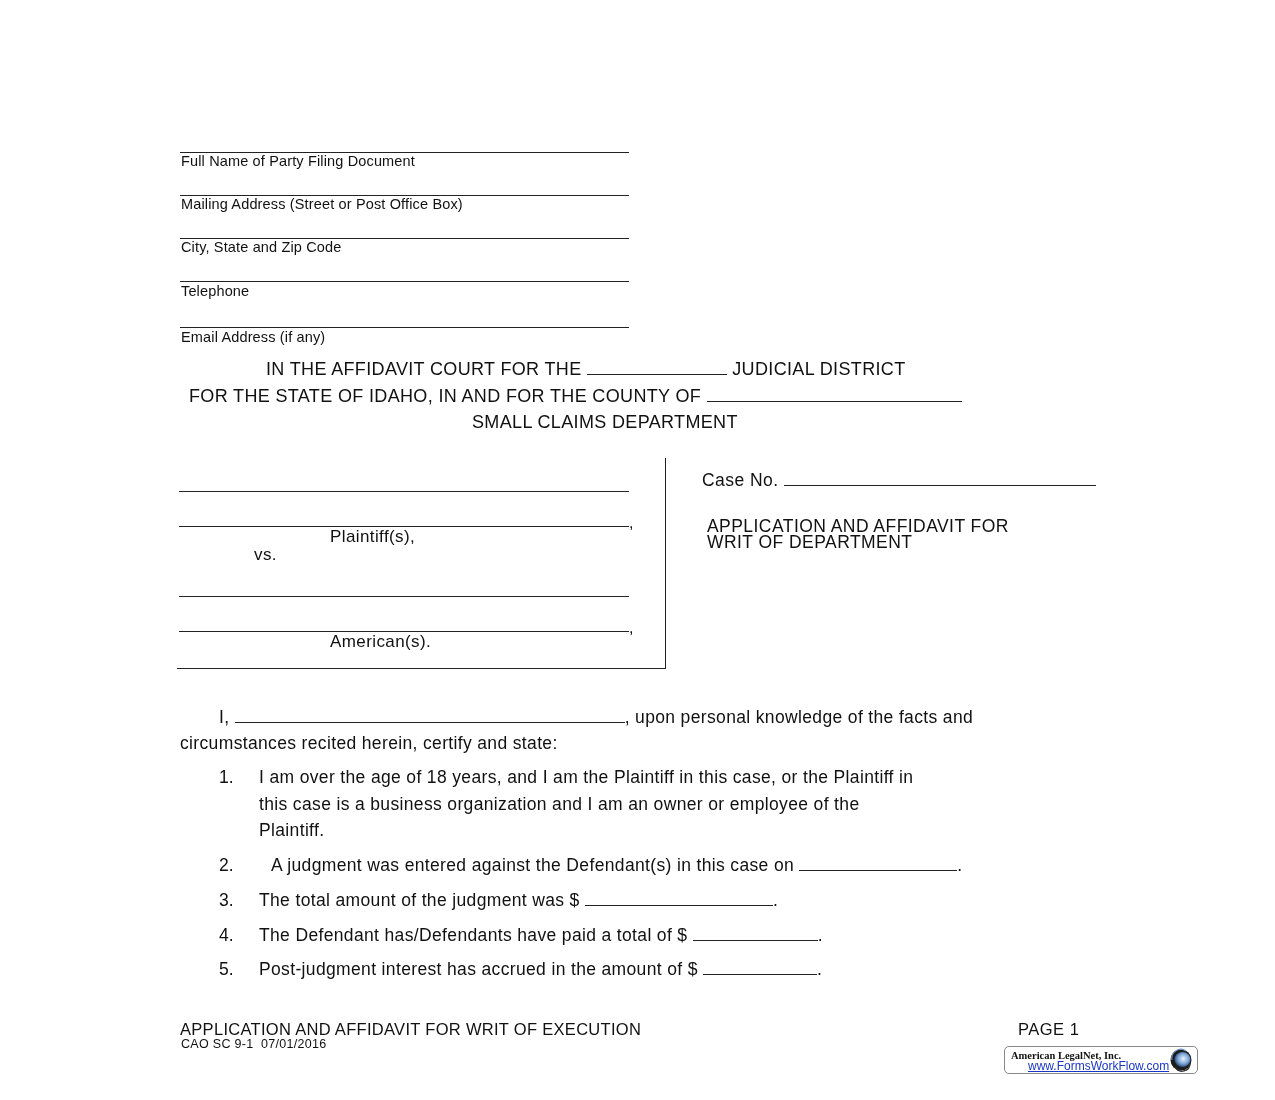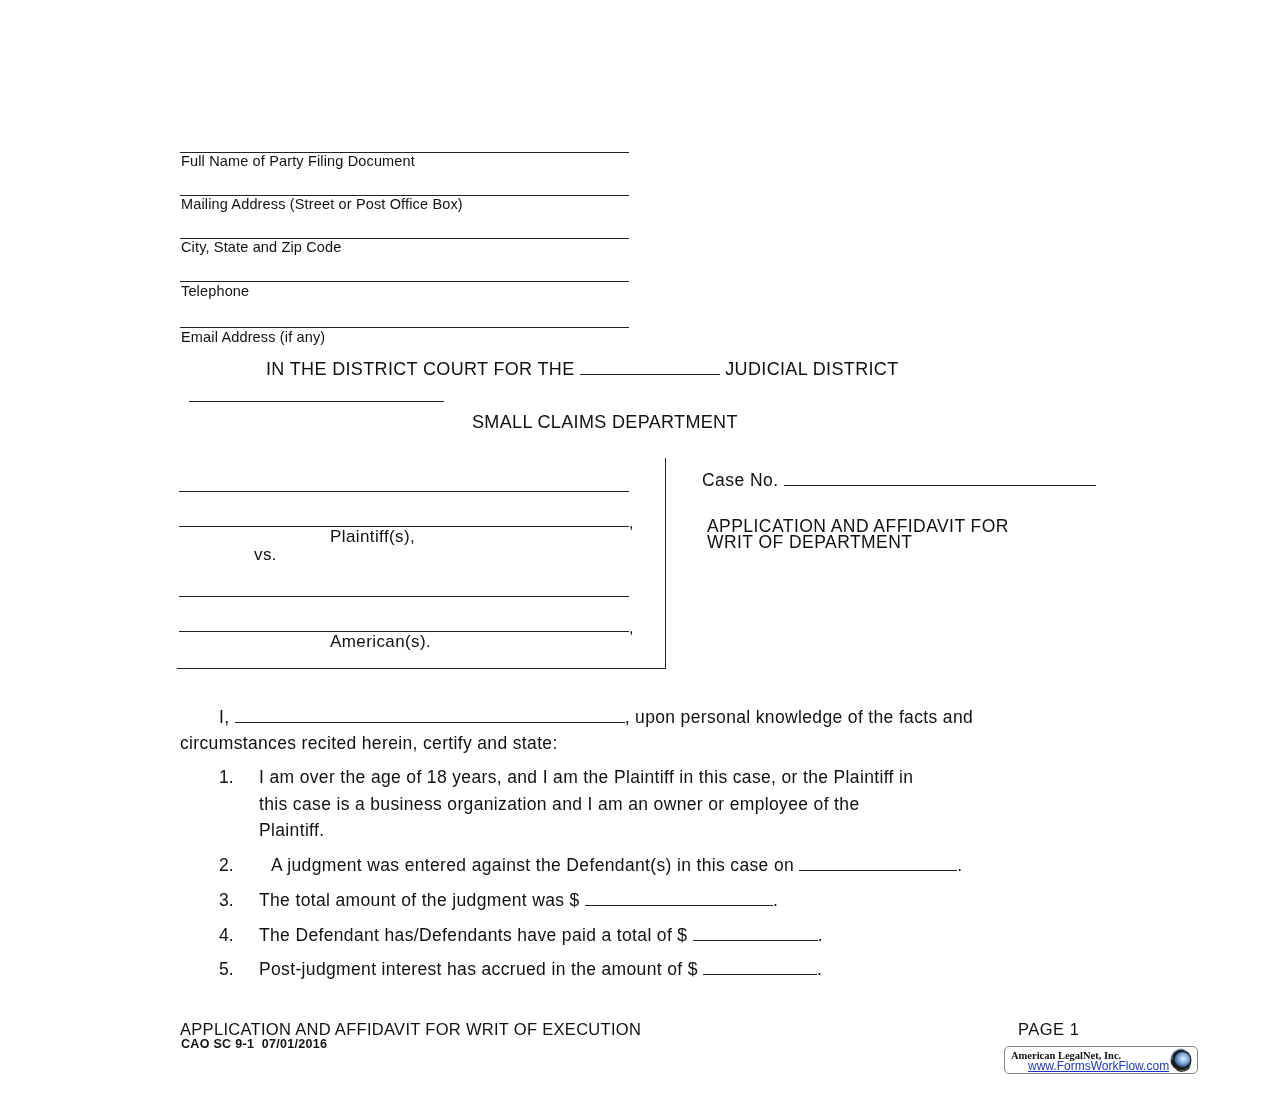--- a/index.html
+++ b/index.html
@@ -119,21 +119,20 @@
       line-height: 18px;
     }
     .footer-code {
       position: absolute;
       left: 181px;
       top: 1037px;
       font-size: 12.5px;
       letter-spacing: 0.3px;
       white-space: pre;
       line-height: 14px;
-      font-weight: bold;
     }
     .footer-page {
       position: absolute;
       left: 1018px;
       top: 1020px;
       font-size: 16.5px;
       letter-spacing: 0.5px;
       line-height: 18px;
     }
     .badge {
@@ -192,25 +191,26 @@
 
   <div class="hdr-line" style="top:281px;"></div>
   <div class="hdr-label" style="top:283px;">Telephone</div>
 
   <div class="hdr-line" style="top:327px;"></div>
   <div class="hdr-label" style="top:329px;">Email Address (if any)</div>
 </div>
 
 <div>
   <div class="court-line" style="left:266px; top:359px;">
-    <span>IN THE DISTRICT COURT FOR THE</span>
+    <span>IN THE AFFIDAVIT COURT FOR THE</span>
     <span class="blank" style="width:140px;"></span>
     <span>JUDICIAL DISTRICT</span>
   </div>
   <div class="court-line" style="left:189px; top:386px;">
+    <span>FOR THE STATE OF IDAHO, IN AND FOR THE COUNTY OF</span>
     <span class="blank" style="width:255px;"></span>
   </div>
   <div class="court-line" style="left:472px; top:412px;">SMALL CLAIMS DEPARTMENT</div>
 </div>
 
 <div>
   <div class="cap-line" style="top:491px;"></div>
   <div class="cap-line" style="top:526px;"></div>
   <div class="cap-comma" style="left:629px; top:515px;">,</div>
   <div class="cap-text" style="left:330px; top:527px;">Plaintiff(s),</div>

